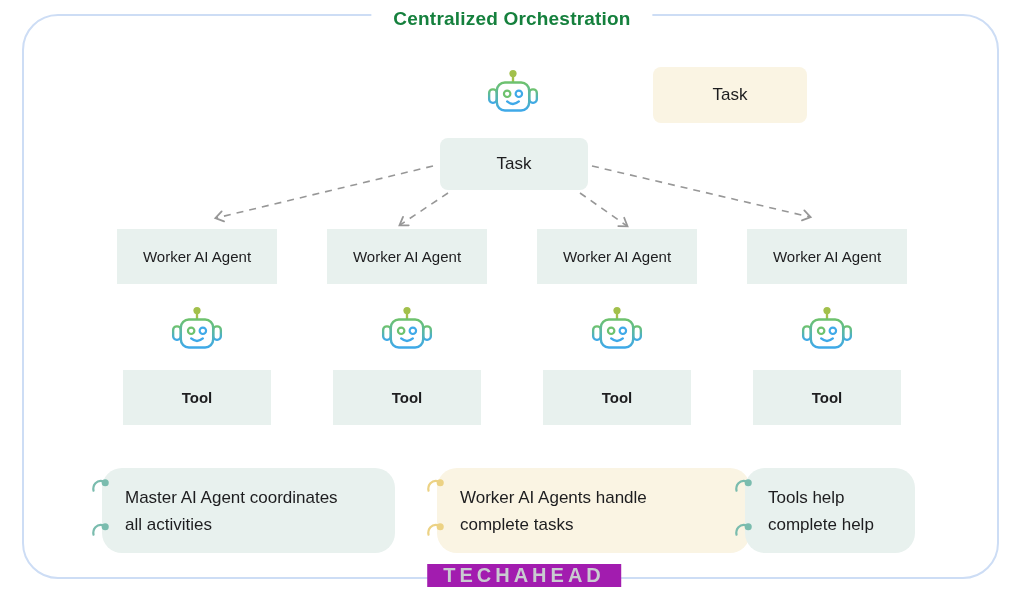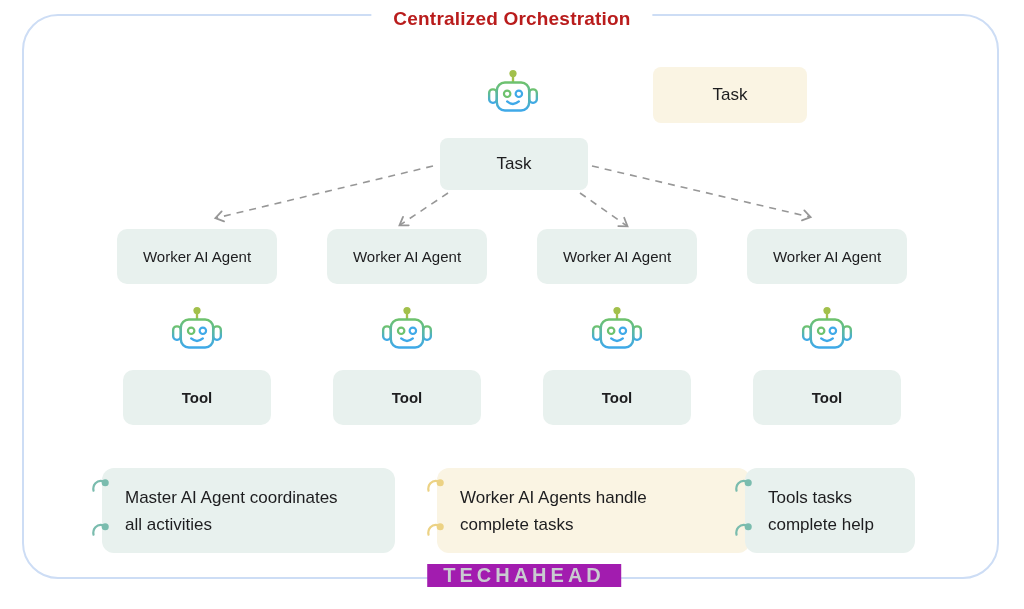--- a/index.html
+++ b/index.html
@@ -20,40 +20,40 @@
     position:relative;width:1024px;height:609px;background:#ffffff;overflow:hidden;
     font-family:"Liberation Sans","DejaVu Sans",sans-serif;color:var(--text-dark);
   }
   .frame{
     position:absolute;left:22px;top:14px;width:973px;height:561px;
     border:2px solid var(--border-blue);border-radius:36px;z-index:0;
   }
   .page-title{
     position:absolute;top:8px;left:50%;transform:translateX(-50%);
     background:#ffffff;padding:0 22px;font-size:19px;font-weight:700;
-    letter-spacing:.2px;white-space:nowrap;z-index:2;color:#b91c1c;
+    letter-spacing:.2px;white-space:nowrap;z-index:2;color:#15803d;
   }
   .brand{
     position:absolute;top:564px;left:50%;transform:translateX(-50%);margin-left:12px;
     background:#a21caf;padding:0 16px;font-size:20px;font-weight:700;
     letter-spacing:4px;color:var(--logo-gray);z-index:2;white-space:nowrap;
   }
   .box{
     position:absolute;display:flex;align-items:center;justify-content:center;
-    border-radius:10px;z-index:1;color:var(--text-dark);text-align:center;
+    border-radius:0;z-index:1;color:var(--text-dark);text-align:center;
   }
   .mint{background:var(--mint-box);}
   .cream{background:var(--cream-box);}
   .task-side{left:653px;top:67px;width:154px;height:56px;font-size:17px;border-radius:8px;}
   .task-center{left:440px;top:138px;width:148px;height:52px;font-size:17px;border-radius:8px;}
   .worker{top:229px;width:160px;height:55px;font-size:15px;}
   .tool{top:370px;width:148px;height:55px;font-size:15px;font-weight:bold;}
   .robot{position:absolute;width:54px;height:54px;z-index:1;}
   .note{
-    position:absolute;top:468px;height:85px;border-radius:12px;z-index:1;
+    position:absolute;top:468px;height:85px;border-radius:20px;z-index:1;
     display:flex;flex-direction:column;justify-content:center;
     padding-left:23px;box-sizing:border-box;font-size:17px;line-height:27px;
   }
   .quote{position:absolute;width:22px;height:19px;z-index:2;}
   .quote.teal{color:var(--quote-teal);}
   .quote.yellow{color:var(--quote-yellow);}
   .arrows{position:absolute;left:0;top:0;width:1024px;height:609px;z-index:1;pointer-events:none;}
 </style>
 </head>
 <body>
@@ -150,21 +150,21 @@
 
   <div class="note mint" style="left:102px;width:293px;">
     <span>Master AI Agent coordinates</span>
     <span>all activities</span>
   </div>
   <div class="note cream" style="left:437px;width:313px;">
     <span>Worker AI Agents handle</span>
     <span>complete tasks</span>
   </div>
   <div class="note mint" style="left:745px;width:170px;">
-    <span>Tools tasks</span>
+    <span>Tools help</span>
     <span>complete help</span>
   </div>
 
   <svg class="quote teal" style="left:91px;top:477px;" viewBox="0 0 26 22">
     <path d="M3 16 C1.5 9 7 3.2 13.5 4.6" fill="none" stroke="currentColor" stroke-width="2.6" stroke-linecap="round"></path>
     <circle cx="16.8" cy="6.6" r="4.2" fill="currentColor"></circle>
   </svg>
   <svg class="quote teal" style="left:91px;top:521px;" viewBox="0 0 26 22">
     <path d="M3 16 C1.5 9 7 3.2 13.5 4.6" fill="none" stroke="currentColor" stroke-width="2.6" stroke-linecap="round"></path>
     <circle cx="16.8" cy="6.6" r="4.2" fill="currentColor"></circle>

